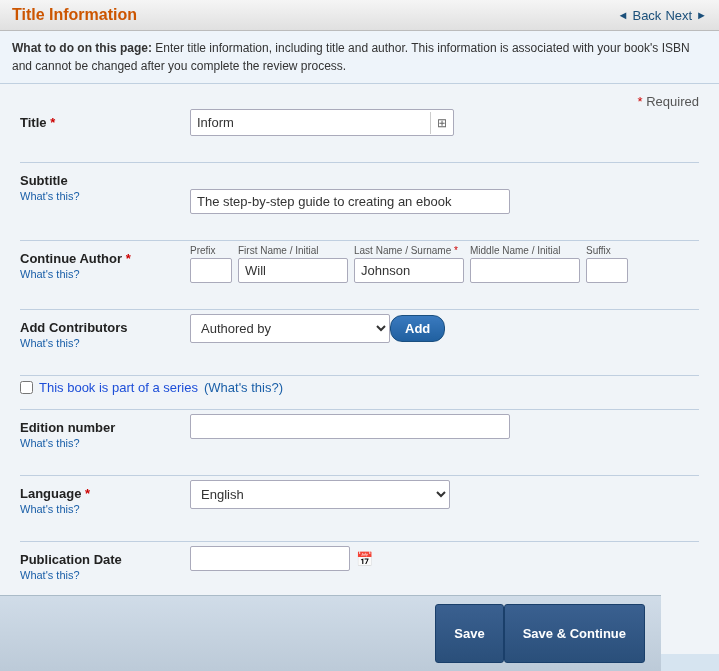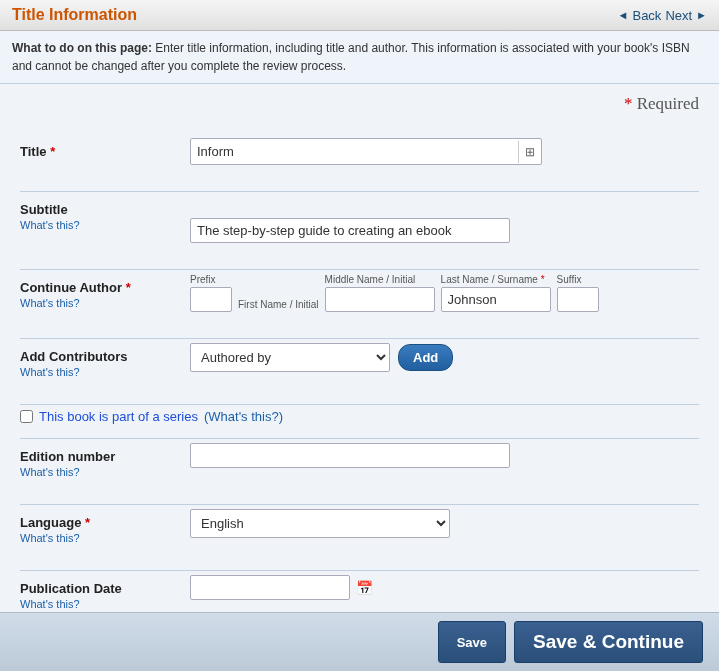--- a/index.html
+++ b/index.html
@@ -60,23 +60,22 @@
     .main-content {
       background: #f0f4f8;
       padding: 10px 20px 20px 20px;
       min-height: 570px;
     }
 
     
     .required-note {
       text-align: right;
       color: #555;
-      font-size: 17px;
-      margin-bottom: 24px;
-      font-family: Liberation Serif, serif;
+      font-size: 13px;
+      margin-bottom: 0;
     }
     .required-note .asterisk { color: #cc0000; }
 
     
     .form-row {
       display: flex;
       align-items: flex-start;
       margin-bottom: 16px;
       padding-bottom: 10px;
     }
@@ -109,21 +108,21 @@
       background: #fff;
       padding: 4px 6px;
       font-size: 13px;
       color: #333;
       border-radius: 2px;
     }
 
     .title-input-wrapper {
       display: flex;
       align-items: center;
-      width: 352px;
+      width: 264px;
       border: 1px solid #aab;
       background: #fff;
       border-radius: 2px;
     }
     .title-input-wrapper input {
       border: none;
       flex: 1;
       padding: 5px 6px;
       font-size: 13px;
       color: #333;
@@ -164,21 +163,20 @@
     .prefix-input { width: 42px; }
     .firstname-input { width: 110px; }
     .middlename-input { width: 110px; }
     .lastname-input { width: 110px; }
     .suffix-input { width: 42px; }
 
     
     .contributors-area {
       display: flex;
       align-items: center;
-      gap: 8px;
     }
     select.contributors-select {
       width: 200px;
       padding: 5px 6px;
       border: 1px solid #aab;
       border-radius: 2px;
       font-size: 13px;
       background: #fff;
       color: #333;
       appearance: auto;
@@ -305,42 +303,41 @@
       cursor: pointer;
     }
 
     
     .footer-bar {
       background: linear-gradient(to bottom, #d0dce8, #bccad8);
       border-top: 1px solid #aabbc8;
       padding: 8px 16px;
       display: flex;
       justify-content: flex-end;
-      gap: 8px;
       position: fixed;
       bottom: 0;
-      width: 719px;
+      width: 661px;
     }
     .save-button {
       background: linear-gradient(to bottom, #3a6090, #2a4f7a);
       color: #fff;
       border: 1px solid #1a3f6a;
       border-radius: 3px;
       padding: 6px 18px;
       font-size: 13px;
       font-weight: bold;
       cursor: pointer;
     }
     .save-continue-button {
       background: linear-gradient(to bottom, #3a6090, #2a4f7a);
       color: #fff;
       border: 1px solid #1a3f6a;
       border-radius: 3px;
-      padding: 9px 18px;
-      font-size: 19px;
+      padding: 21px 18px;
+      font-size: 13px;
       font-weight: bold;
       cursor: pointer;
     }
 
     .divider {
       border: none;
       border-top: 1px solid #c0cfe0;
       margin: 4px 0;
     }
   </style>
@@ -406,31 +403,32 @@
       <a class="whats-this" href="#">What's this?</a>
     </div>
     <div class="form-control-area">
       <div class="author-fields">
         <div class="author-field-group">
           <span class="field-label">Prefix</span>
           <input type="text" class="prefix-input" style="">
         </div>
         <div class="author-field-group">
           <span class="field-label">First Name / Initial</span>
-        </div>
-        <div class="author-field-group">
-          <span class="field-label">Middle Name / Initial</span>
-          <input type="text" class="middlename-input" style="">
+          <input type="text" class="firstname-input" value="Will" style="">
         </div>
         <div class="author-field-group">
           <span class="field-label">
             <span>Last Name / Surname</span>
             <span class="required-star"> *</span>
           </span>
           <input type="text" class="lastname-input" value="Johnson" style="">
+        </div>
+        <div class="author-field-group">
+          <span class="field-label">Middle Name / Initial</span>
+          <input type="text" class="middlename-input" style="">
         </div>
         <div class="author-field-group">
           <span class="field-label">Suffix</span>
           <input type="text" class="suffix-input" style="">
         </div>
       </div>
     </div>
   </div>
 
   <hr class="divider">

